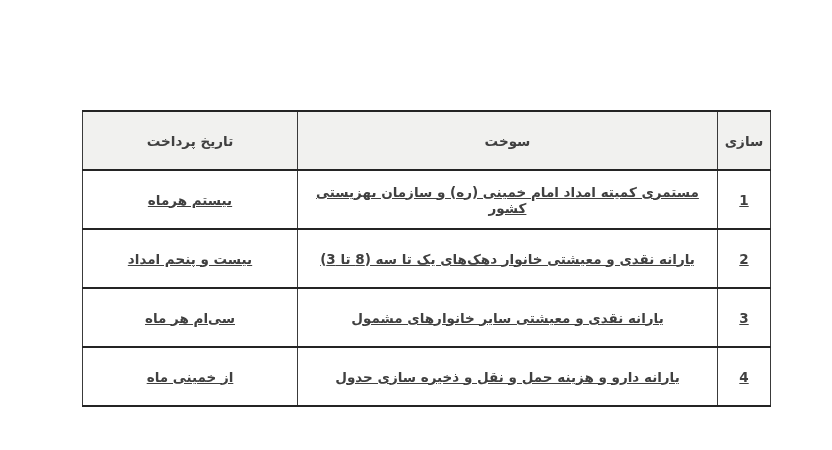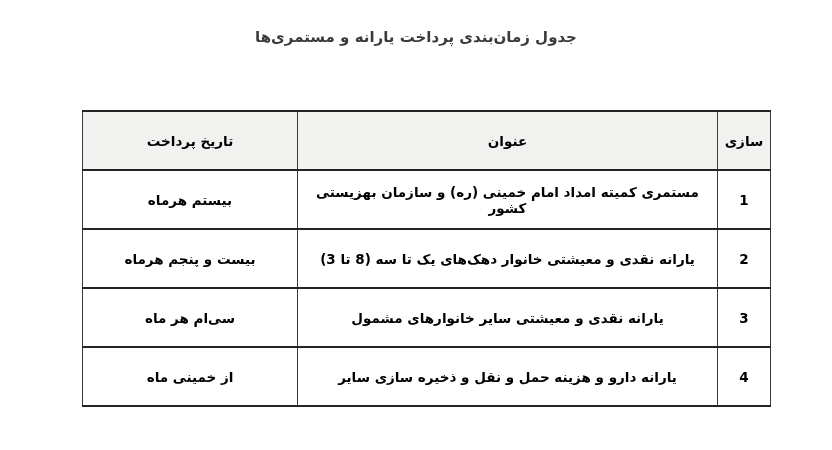--- a/index.html
+++ b/index.html
@@ -38,79 +38,79 @@
   }
   table.schedule th,
   table.schedule td {
     border-left: 1px solid #3a3a3a;
     border-right: 1px solid #3a3a3a;
     border-top: 2px solid #242424;
     border-bottom: 2px solid #242424;
     text-align: center;
     vertical-align: middle;
     font-weight: bold;
-    color: #000000;
+    color: #404040;
     font-size: 13.5px;
     padding: 0 0;
     overflow: hidden;
   }
   table.schedule thead th {
     background: #f1f1ef;
     height: 57px;
     font-size: 13.5px;
   }
   table.schedule tbody td {
     background: #ffffff;
     height: 57px;
+    text-decoration: underline;
   }
   td.row-num {
     font-size: 15px;
     font-family: "DejaVu Sans", "Liberation Sans", sans-serif;
   }
   col.col-num { width: 53px; }
   col.col-title { width: 420px; }
   col.col-date { width: 215px; }
 </style>
 </head>
 <body>
 
 <div class="page">
 
-  <div class="page-title">جدول زمان‌بندی پرداخت یارانه و مستمری‌ها</div>
 
   <table class="schedule">
     <colgroup>
       <col class="col-num">
       <col class="col-title">
       <col class="col-date">
     </colgroup>
     <thead>
       <tr>
         <th>سازی</th>
-        <th>عنوان</th>
+        <th>سوخت</th>
         <th>تاریخ پرداخت</th>
       </tr>
     </thead>
     <tbody>
       <tr>
         <td class="row-num">1</td>
         <td>مستمری کمیته امداد امام خمینی (ره) و سازمان بهزیستی کشور</td>
         <td>بیستم هرماه</td>
       </tr>
       <tr>
         <td class="row-num">2</td>
         <td>یارانه نقدی و معیشتی خانوار دهک‌های یک تا سه (8 تا 3)</td>
-        <td>بیست و پنجم هرماه</td>
+        <td>بیست و پنجم امداد</td>
       </tr>
       <tr>
         <td class="row-num">3</td>
         <td>یارانه نقدی و معیشتی سایر خانوارهای مشمول</td>
         <td>سی‌ام هر ماه</td>
       </tr>
       <tr>
         <td class="row-num">4</td>
-        <td>یارانه دارو و هزینه حمل و نقل و ذخیره سازی سایر</td>
+        <td>یارانه دارو و هزینه حمل و نقل و ذخیره سازی جدول</td>
         <td>از خمینی ماه</td>
       </tr>
     </tbody>
   </table>
 
 </div>
 
 </body></html>

